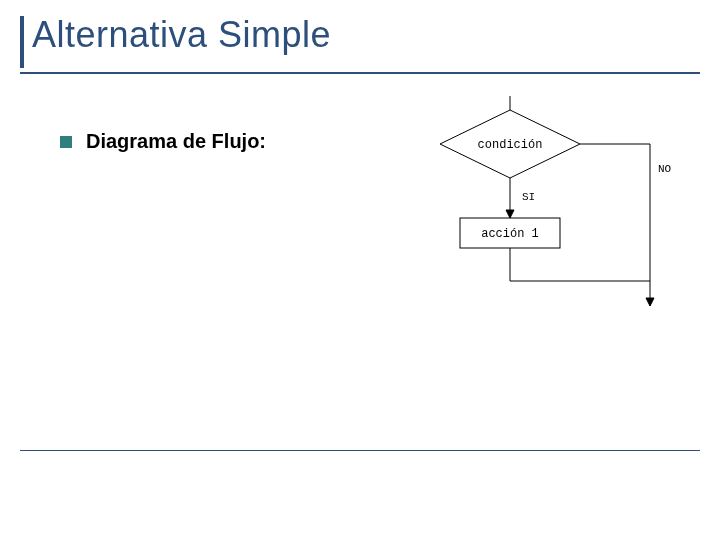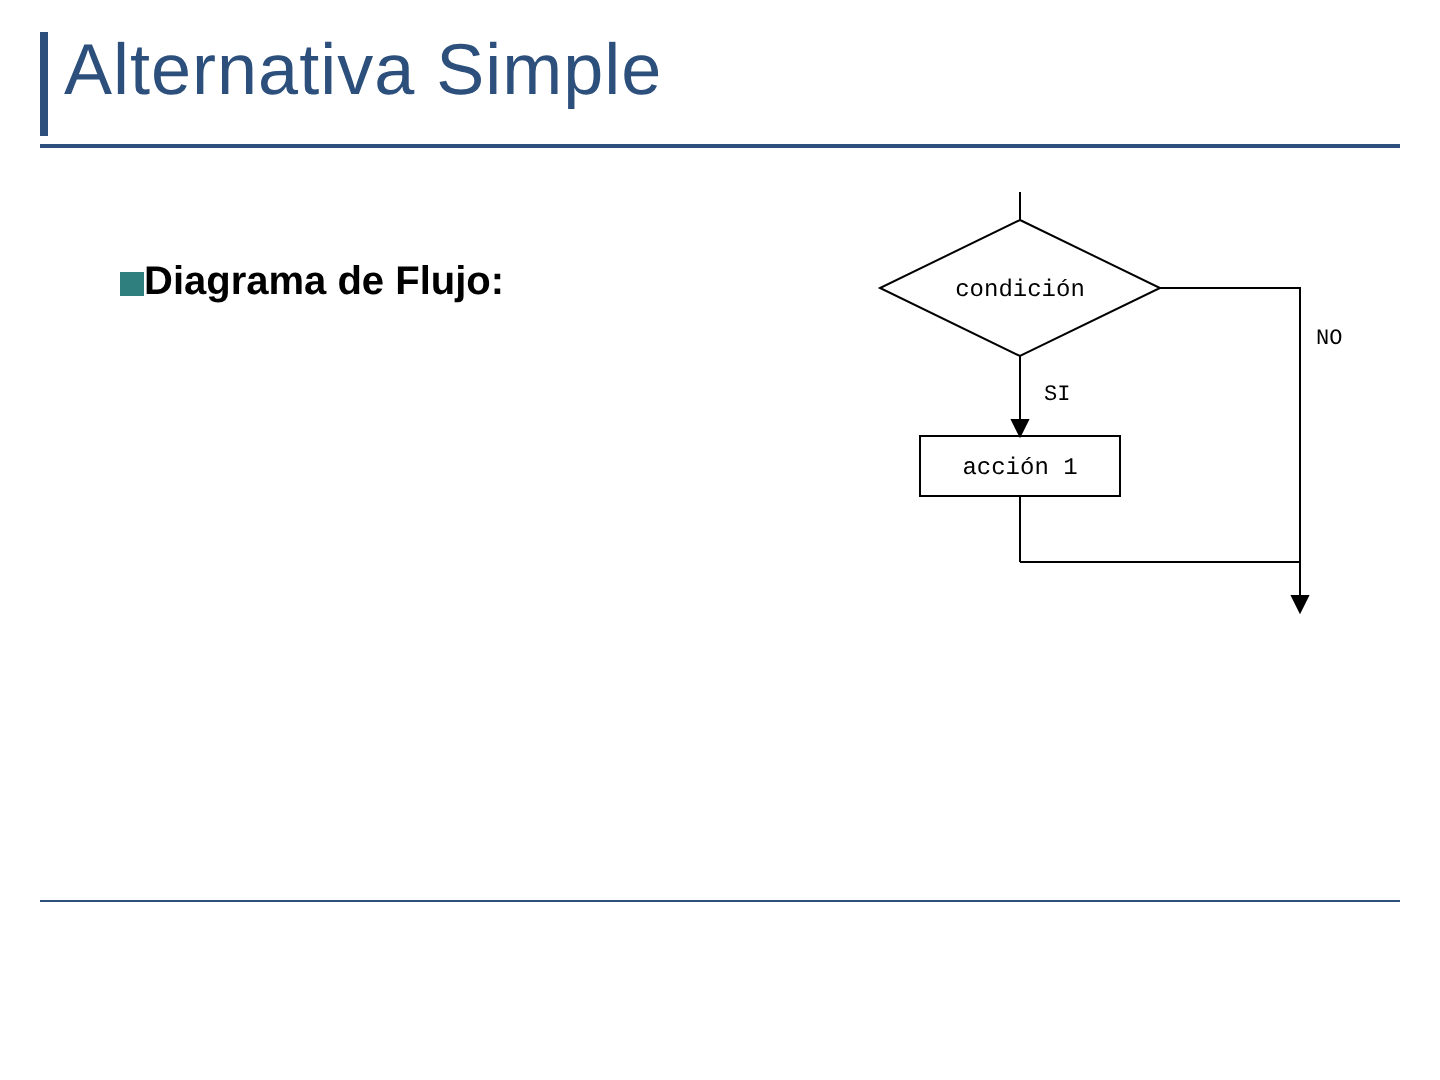--- a/index.html
+++ b/index.html
@@ -45,20 +45,21 @@
     top: 72px;
     height: 2px;
     background: #2c4f7c;
   }
   .bullet-row {
     position: absolute;
     left: 60px;
     top: 130px;
     display: flex;
     align-items: center;
+    gap: 14px;
   }
   .bullet-square {
     width: 12px;
     height: 12px;
     background: #2f7f7f;
   }
   .bullet-text {
     font-size: 20px;
     font-weight: 700;
     color: #000;

